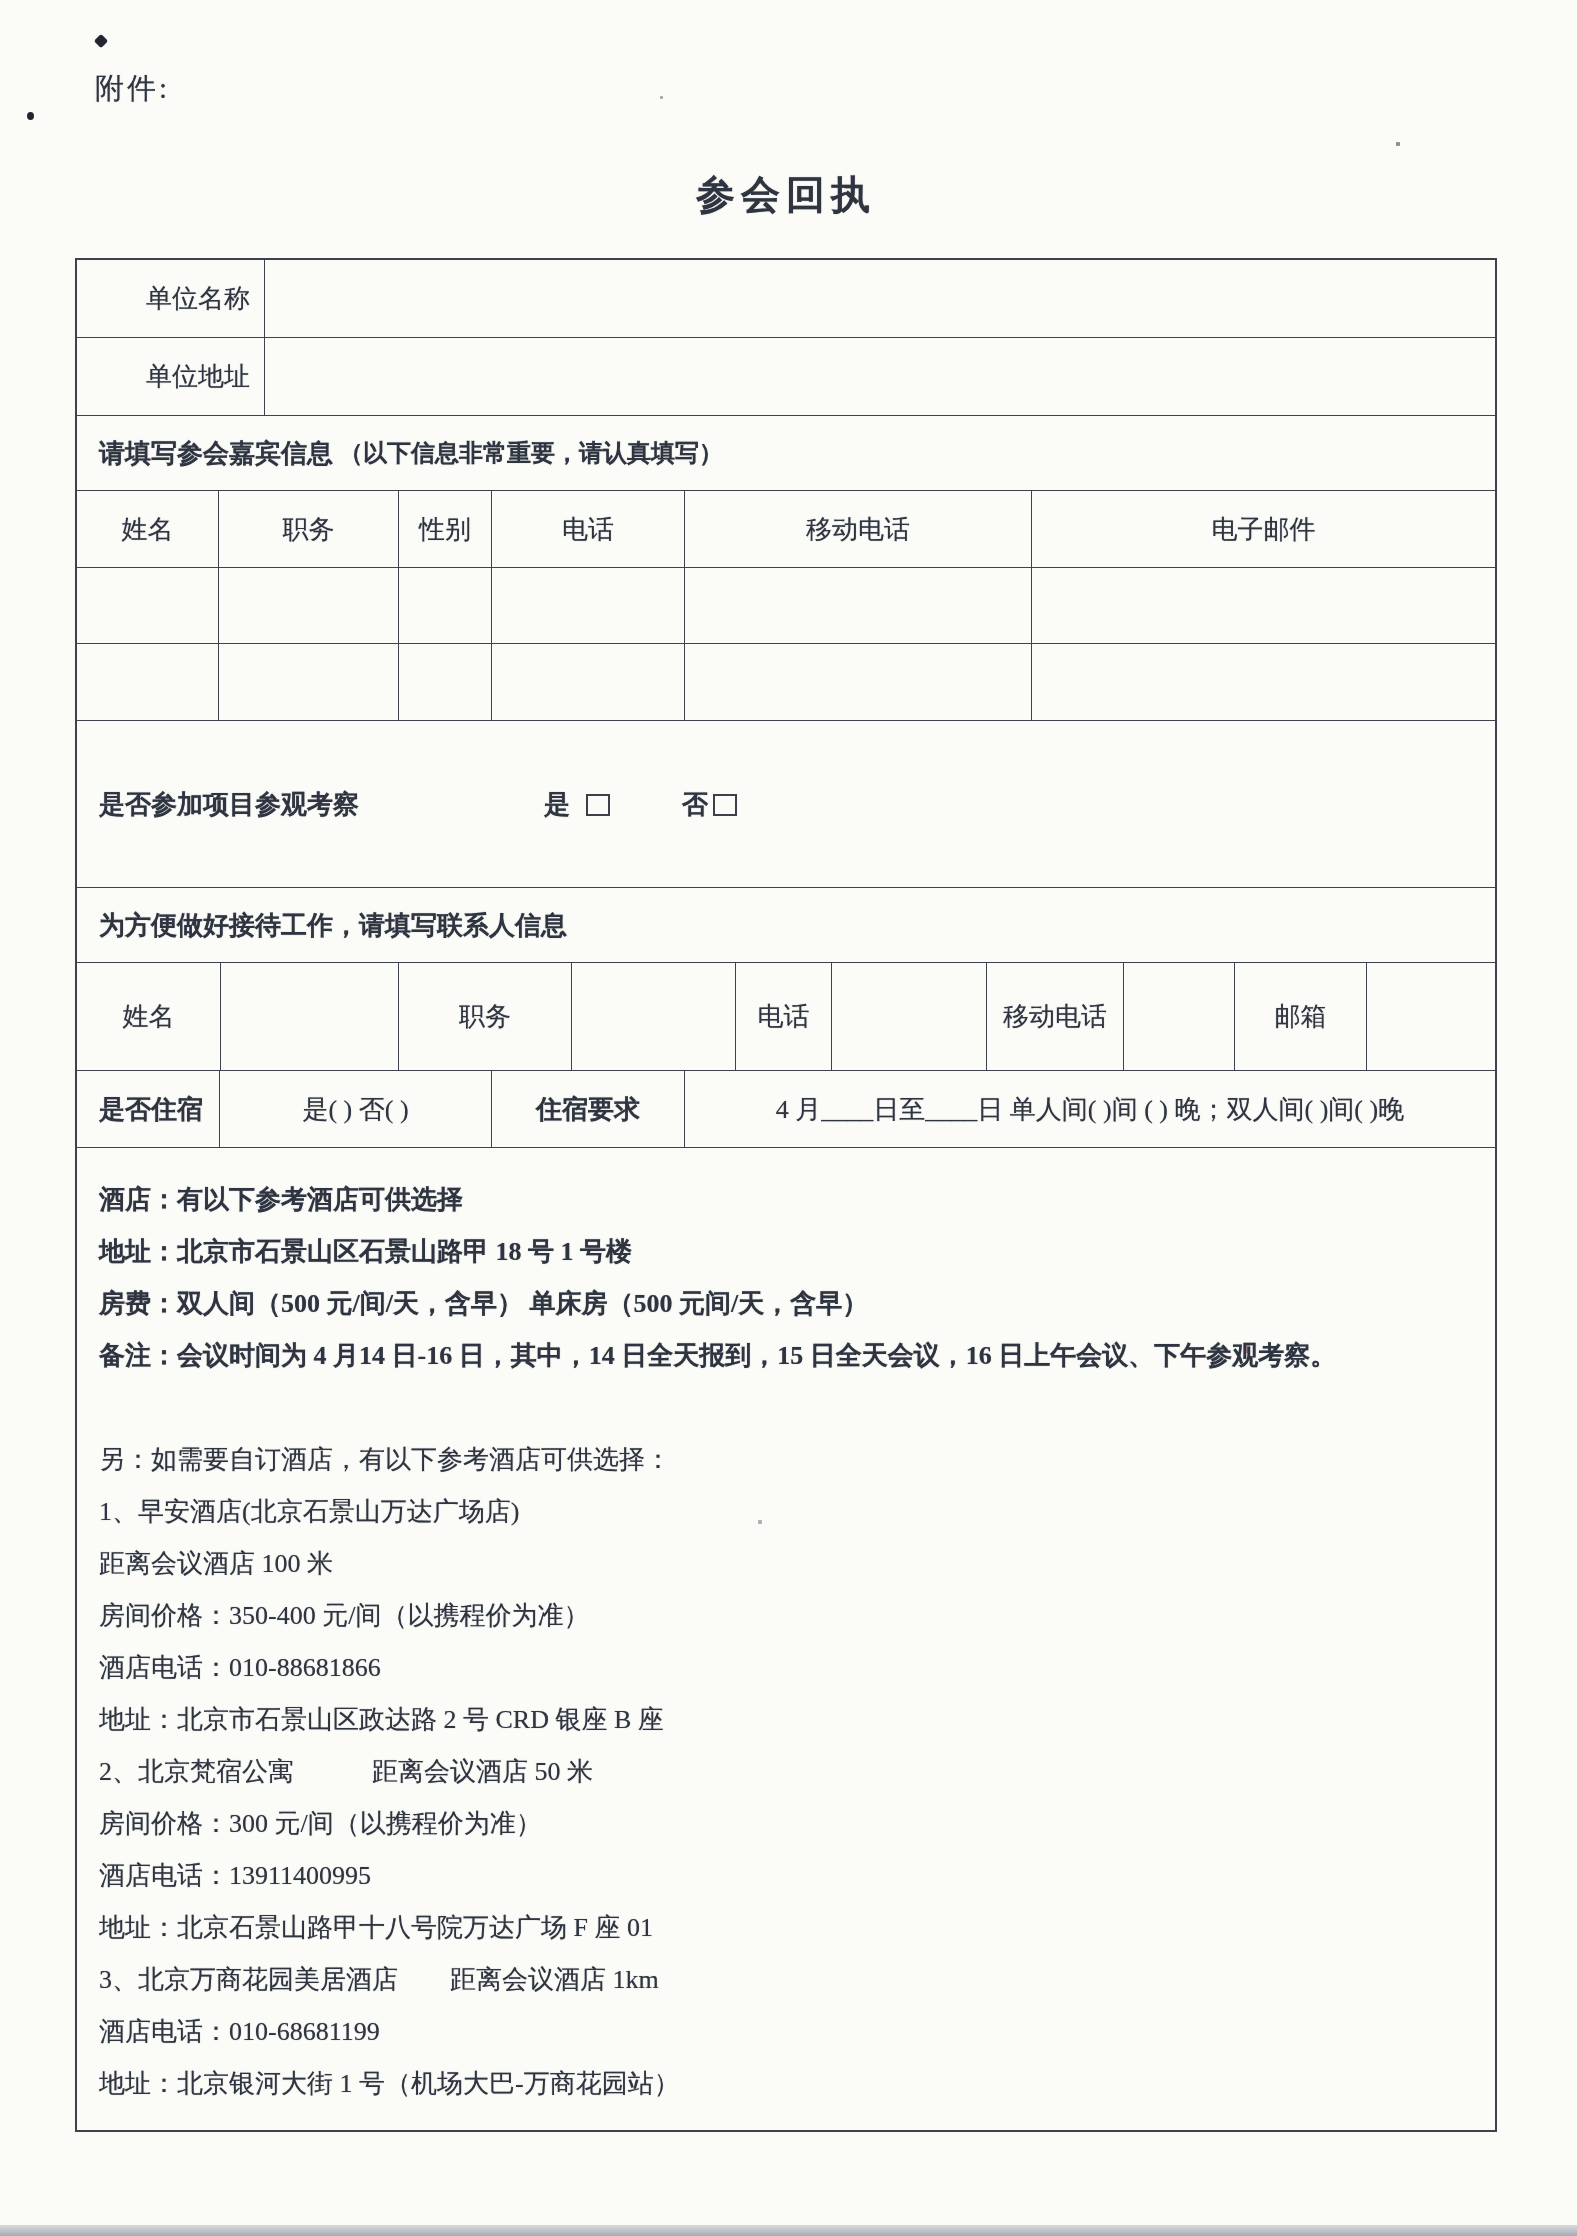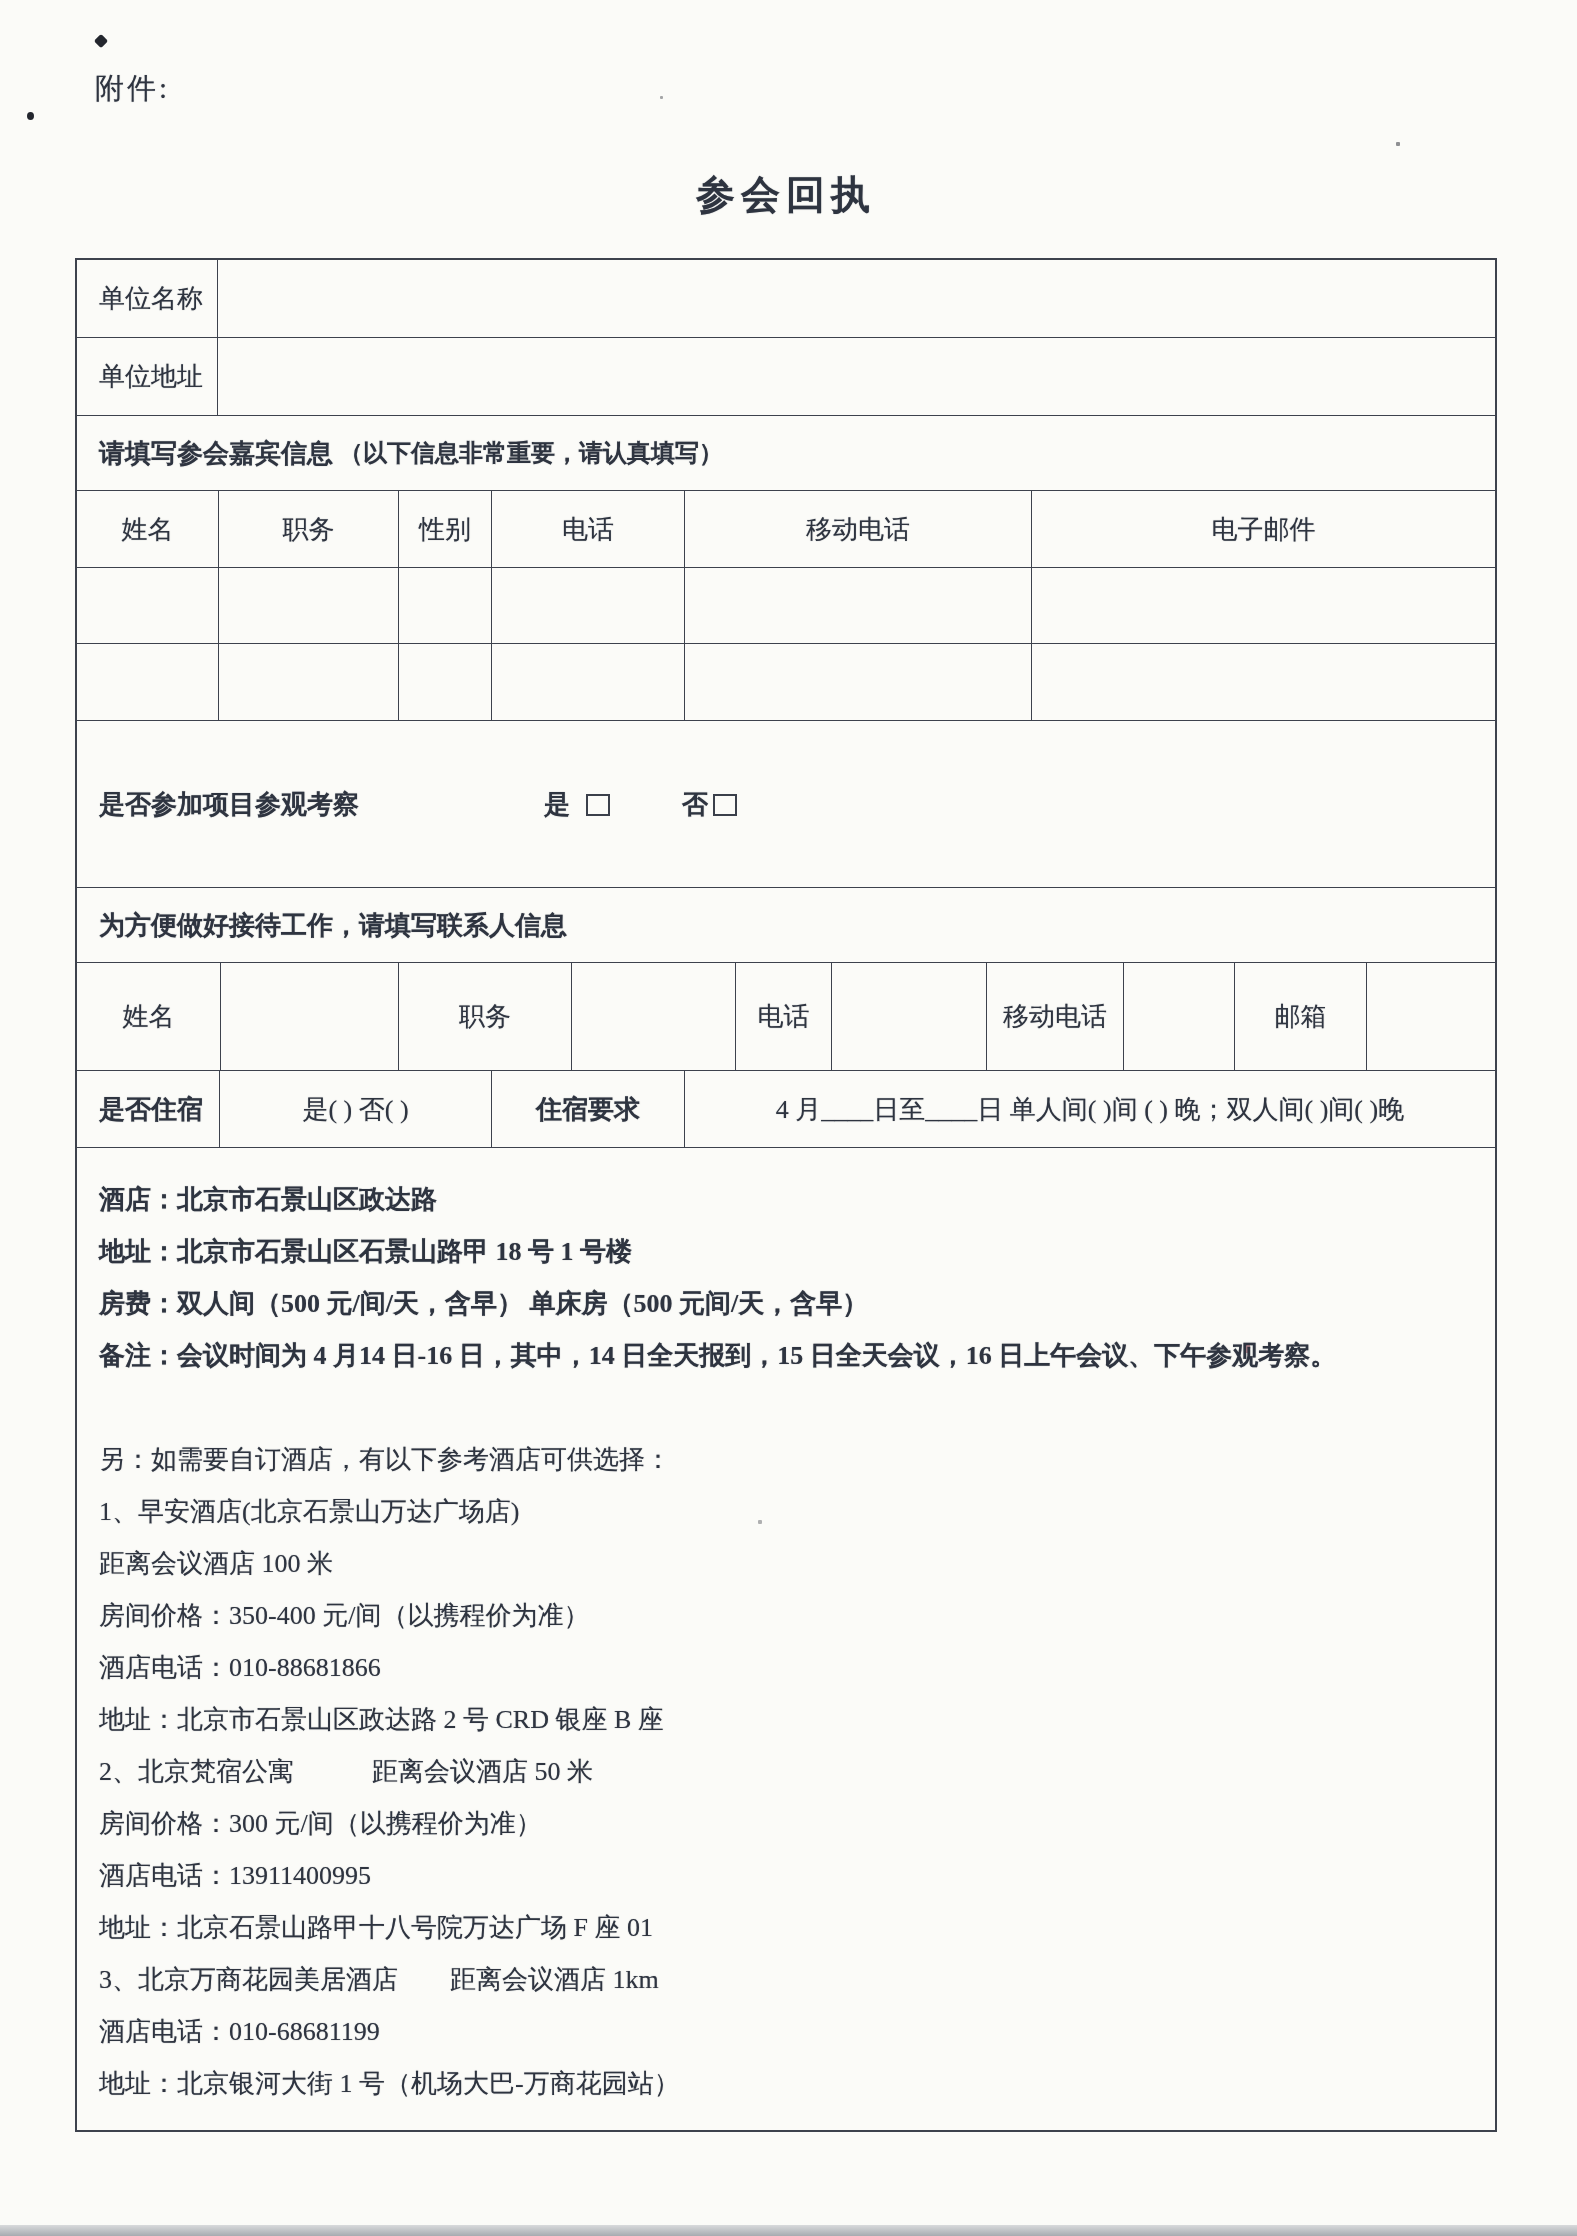--- a/index.html
+++ b/index.html
@@ -50,21 +50,21 @@
   .r-unit{height:78px;}
   .r-note{height:75px;}
   .r-ghead{height:77px;}
   .r-gempty1{height:76px;}
   .r-gempty2{height:77px;}
   .r-visit{height:167px;}
   .r-contact{height:108px;}
   .r-lodging{height:77px;}
   .r-hotel{height:982px;}
 
-  .w-label{width:141px;}
+  .w-label{width:141px;margin-left:47px;}
   .g0{width:142px;} .g1{width:180px;} .g2{width:93px;}
   .g3{width:193px;} .g4{width:347px;}
   .c0{width:144px;} .c1{width:178px;} .c2{width:173px;} .c3{width:164px;}
   .c4{width:96px;}  .c5{width:155px;} .c6{width:137px;} .c7{width:111px;} .c8{width:132px;}
   .l0{width:143px;} .l1{width:272px;} .l2{width:193px;}
 
   .bold{font-weight:bold;}
   .note-sub{font-size:24px;font-weight:bold;margin-left:6px;}
 
   .checkbox{
@@ -173,21 +173,21 @@
 
   <div class="trow r-lodging">
     <div class="tcell pad l0 bold">是否住宿</div>
     <div class="tcell center l1">是( ) 否( )</div>
     <div class="tcell center l2 bold">住宿要求</div>
     <div class="tcell center grow">4 月____日至____日 单人间( )间 ( ) 晚；双人间( )间( )晚</div>
   </div>
 
   <div class="trow r-hotel">
     <div class="tcell grow hotel-cell">
-      <div class="hline bold">酒店：北京市石景山区政达路</div>
+      <div class="hline bold">酒店：有以下参考酒店可供选择</div>
       <div class="hline bold">地址：北京市石景山区石景山路甲 18 号 1 号楼</div>
       <div class="hline bold">房费：双人间（500 元/间/天，含早）  单床房（500 元间/天，含早）</div>
       <div class="hline bold">备注：会议时间为 4 月14 日-16 日，其中，14 日全天报到，15 日全天会议，16 日上午会议、下午参观考察。</div>
 
       <div class="hline gap">另：如需要自订酒店，有以下参考酒店可供选择：</div>
 
       <div class="hline">1、早安酒店(北京石景山万达广场店)</div>
       <div class="hline">距离会议酒店 100 米</div>
       <div class="hline">房间价格：350-400 元/间（以携程价为准）</div>
       <div class="hline">酒店电话：010-88681866</div>

